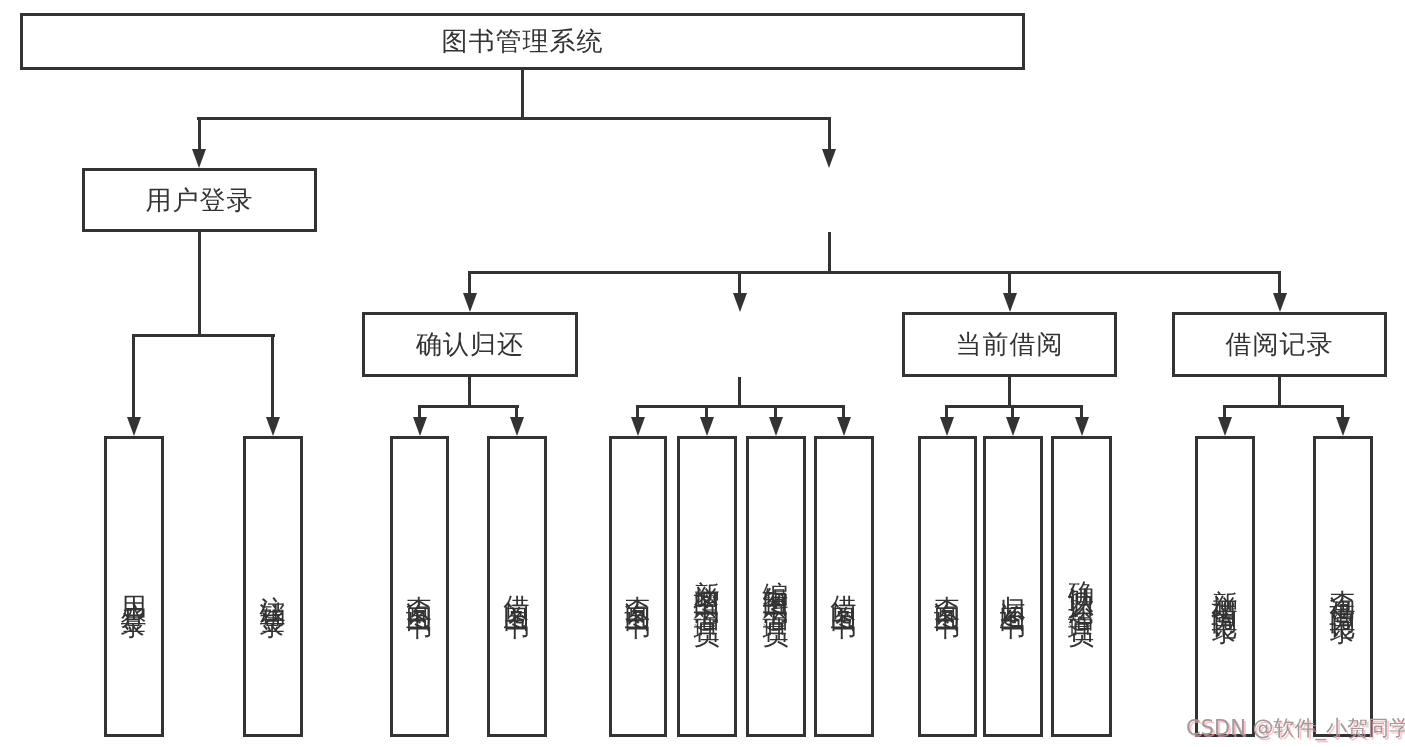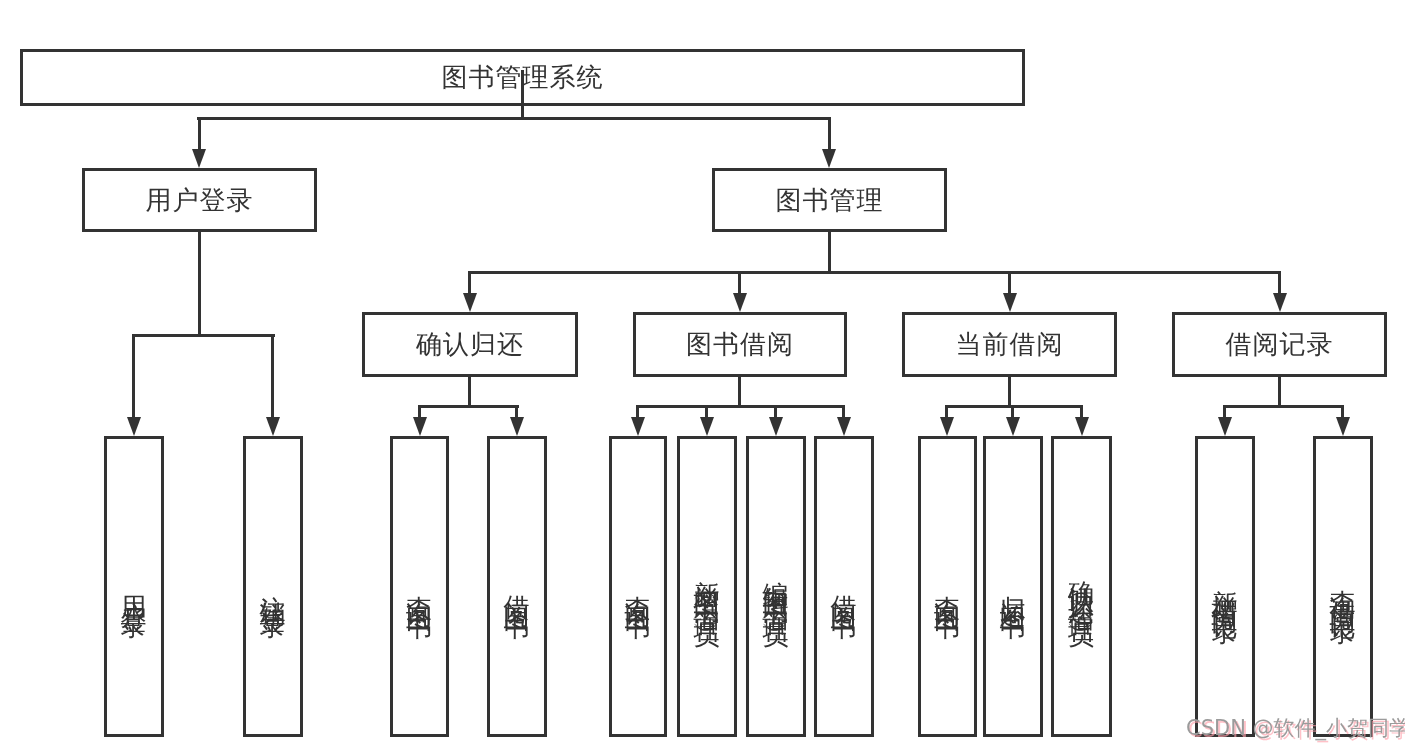--- a/index.html
+++ b/index.html
@@ -49,36 +49,30 @@
     white-space: nowrap;
     text-shadow: 2px 2px 0 rgba(255, 160, 170, 0.65);
     z-index: 5;
   }
 </style>
 </head>
 <body>
 
 <div id="canvas">
 
-  <div class="box hnode" style="left:20px; top:13px; width:1005px; height:57px;margin-top:36px;">
+  <div class="box hnode" style="left:20px; top:13px; width:1005px; height:57px;">
     <span>图书管理系统</span>
   </div>
 
   <div class="box hnode" style="left:82px; top:168px; width:235px; height:64px;">
     <span>用户登录</span>
   </div>
-  <div class="box hnode" style="left:712px; top:168px; width:235px; height:64px;">
-    <span>图书管理</span>
-  </div>
 
   <div class="box hnode" style="left:362px; top:312px; width:216px; height:65px;">
     <span>确认归还</span>
-  </div>
-  <div class="box hnode" style="left:633px; top:312px; width:214px; height:65px;">
-    <span>图书借阅</span>
   </div>
   <div class="box hnode" style="left:1172px; top:312px; width:215px; height:65px;">
     <span>借阅记录</span>
   </div>
   <div class="box hnode" style="left:902px; top:312px; width:215px; height:65px;">
     <span>当前借阅</span>
   </div>
 
   <div class="box leaf" style="left:104px; width:60px;">
     <span class="vtext">用户登录</span>

